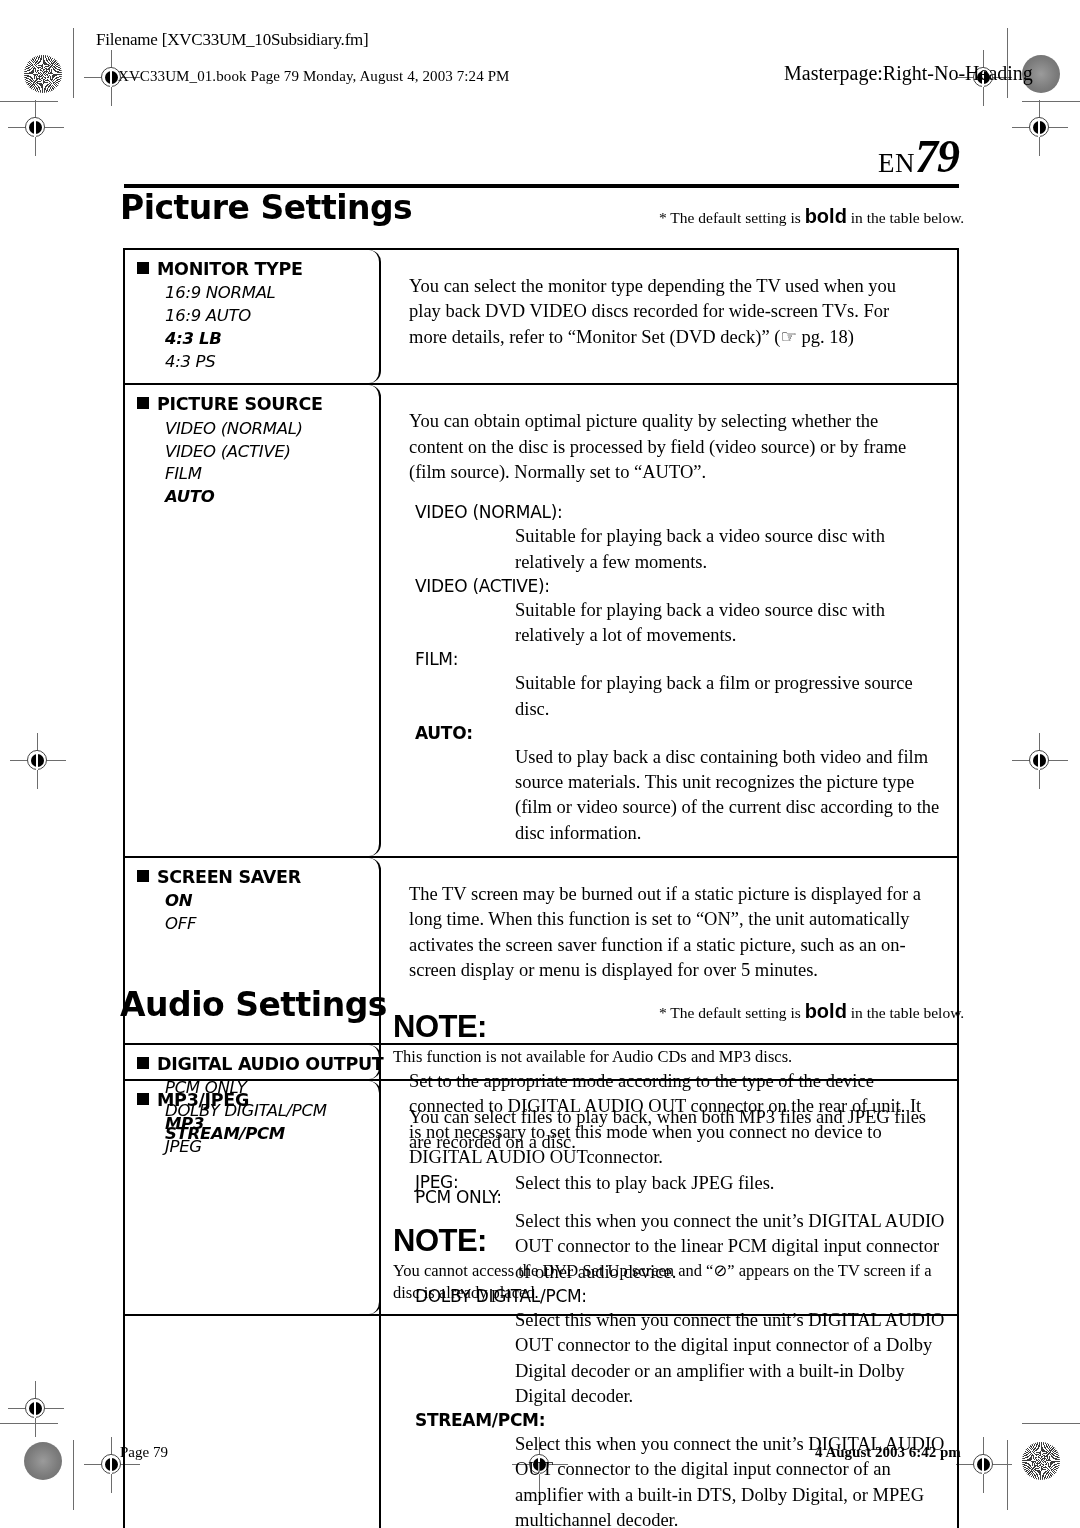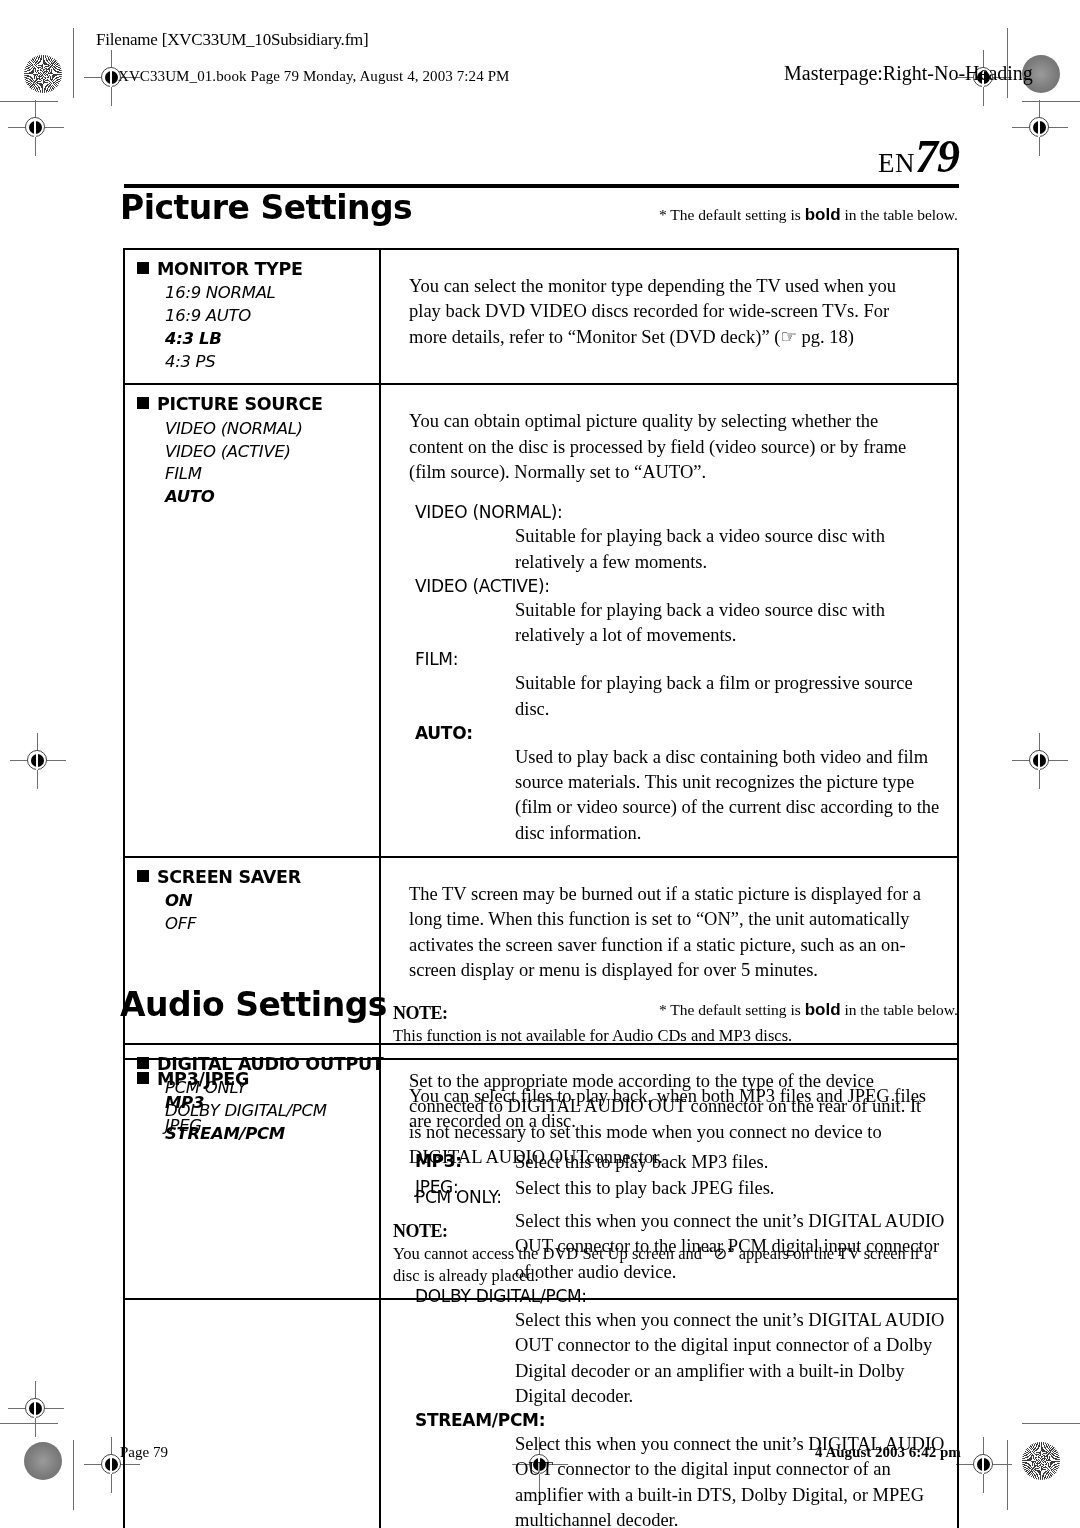--- a/index.html
+++ b/index.html
@@ -155,21 +155,21 @@
   #audio-settings-title   { left: 120px; top: 985px; }
 
   .default-note {
     position: absolute;
     font-size: 15.5px;
     font-family: "Liberation Serif", serif;
     white-space: nowrap;
   }
   #picture-default-note { left: 659px; top: 205px; }
   #audio-default-note   { left: 659px; top: 1000px; }
-  .default-note b { font-family: "Liberation Sans", sans-serif; font-size: 17px; }
+  .default-note b { font-family: "Liberation Sans", sans-serif; font-size: 20px; }
 
   
   .settings-table {
     position: absolute;
     border: 2px solid #000;
     box-sizing: border-box;
     width: 836px;
   }
   #picture-table { left: 123px; top: 248px; }
   #audio-table   { left: 123px; top: 1043px; }
@@ -180,20 +180,21 @@
     box-sizing: border-box;
   }
   .trow:last-child { border-bottom: none; }
 
   .col-left {
     width: 256px;
     flex: 0 0 256px;
     border-right: 2px solid #000;
     box-sizing: border-box;
     padding: 8px 8px 10px 12px;
+    border-radius: 12px;
   }
   .col-right {
     flex: 1 1 auto;
     box-sizing: border-box;
     padding: 8px 12px 10px 12px;
   }
 
   .opt-head {
     font-family: "DejaVu Sans", sans-serif;
     font-weight: bold;
@@ -279,25 +280,25 @@
     text-indent: -13px;
     margin-top: 1px;
   }
   .bullet-note .b {
     font-family: "DejaVu Sans", sans-serif;
     font-size: 13px;
     vertical-align: 2px;
   }
 
   .note-head {
-    font-family: Liberation Serif, serif;
+    font-family: Liberation Sans, sans-serif;
     font-weight: bold;
-    font-size: 18px;
+    font-size: 31px;
     letter-spacing: -0.5px;
-    margin-top: 20px;
+    margin-top: 26px;
     margin-bottom: 1px;
   }
   .note-body {
     font-family: "Liberation Serif", serif;
     font-size: 16.5px;
     line-height: 1.35;
   }
 
   .spacer-lg { height: 12px; }
 </style>
@@ -468,24 +469,20 @@
       </div>
       <ul class="opt-list">
         <li class="bold">MP3</li>
         <li>JPEG</li>
       </ul>
     </div>
     <div class="col-right">
       <p class="body-p">You can select files to play back, when both MP3 files and JPEG files are recorded on a disc.</p>
       <div class="deflist-inline">
         <div class="drow">
-          <span class="dterm2 bold">MP3:</span>
-          <span class="ddesc2">Select this to play back MP3 files.</span>
-        </div>
-        <div class="drow">
           <span class="dterm2">JPEG:</span>
           <span class="ddesc2">Select this to play back JPEG files.</span>
         </div>
       </div>
       <div class="note-head">NOTE:</div>
       <div class="note-body">You cannot access the DVD Set Up screen and “⊘” appears on the TV screen if a disc is already placed.</div>
     </div>
   </div>
 
 </div>

